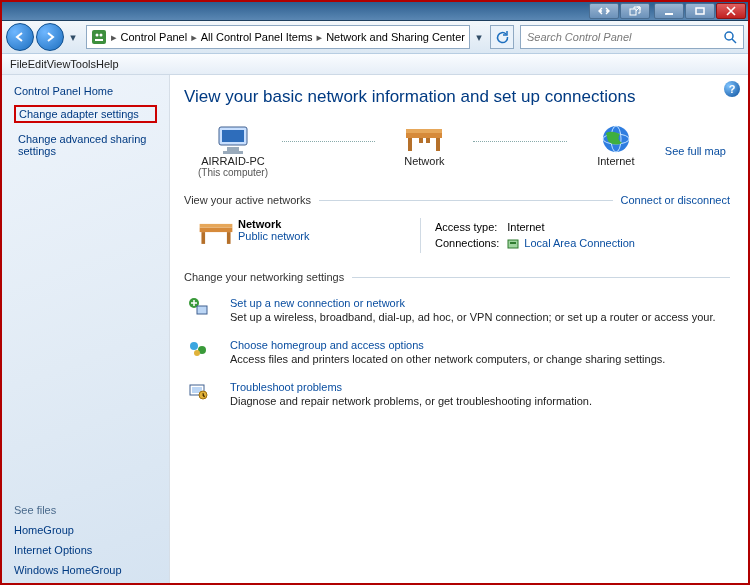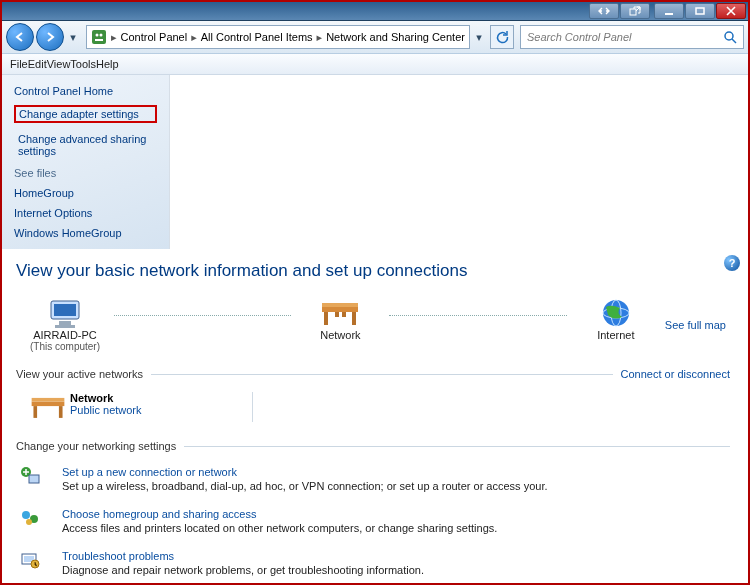--- a/index.html
+++ b/index.html
@@ -18,21 +18,21 @@
   .crumb{color:#000;}
   .crumb-sep{color:#555;}
   .addrbar .dropdown{width:14px;text-align:center;color:#314d67;}
   .refresh{width:22px;height:22px;border:1px solid #8fa9c3;background:#eaf2fa;display:flex;align-items:center;justify-content:center;color:#1d6fbf;margin-left:2px;}
   .search{flex:1;height:22px;border:1px solid #8fa9c3;background:#fff;display:flex;align-items:center;padding:0 6px;color:#7a7a7a;margin-left:4px;font-style:italic;}
   .search .mag{margin-left:auto;color:#1d6fbf;font-style:normal;}
   
   .menubar{height:20px;background:linear-gradient(#fafcff,#e6eef7);display:flex;align-items:center;padding:0 8px;border-bottom:1px solid #cdd9e6;}
   .menubar span{color:#222;}
   
-  .bodywrap{display:flex;height:calc(100% - 18px - 32px - 20px);flex-direction:column;}
+  .bodywrap{display:flex;height:calc(100% - 18px - 32px - 20px);}
   .sidebar{width:168px;background:linear-gradient(160deg,#eef4fb,#e1ebf5 55%,#d5e3f1);border-right:1px solid #d6dee7;padding:10px 12px;display:flex;flex-direction:column;gap:8px;box-sizing:border-box;}
   .sidebar .home{color:#003a82;}
   .sidebar .task{color:#003a82;padding:2px 4px;}
   .sidebar .task.hl{border:2px solid #cc0000;padding:1px 3px;}
   .sidebar .seealso{margin-top:auto;color:#4a6a8c;}
   .content{flex:1;padding:8px 18px 8px 14px;overflow:auto;position:relative;}
   .helpicon{position:absolute;top:6px;right:8px;width:16px;height:16px;border-radius:50%;background:radial-gradient(circle at 30% 30%,#7fc4ff,#0a4e9b);color:#fff;display:flex;align-items:center;justify-content:center;font-weight:bold;}
   h1{font-size:17px;color:#003a82;font-weight:normal;margin:4px 0 16px;}
   
   .maprow{display:flex;align-items:center;gap:4px;padding:0 4px 10px;}
@@ -220,20 +220,38 @@
             <rect x="4" y="6" width="36" height="4" fill="#e6a75a"></rect>
             <rect x="6" y="15" width="4" height="13" fill="#b5702a"></rect>
             <rect x="34" y="15" width="4" height="13" fill="#b5702a"></rect>
           </svg>
       </div>
       <div class="nettext">
         <div class="name">Network</div>
         <div class="type">Public network</div>
       </div>
       <div class="divider"></div>
+      <table>
+        <tbody>
+            <tr>
+          <td>Access type:</td>
+          <td>Internet</td>
+        </tr>
+        <tr>
+          <td>Connections:</td>
+          <td>
+            <span class="gicon"><svg width="12" height="12" viewBox="0 0 12 12">
+                    <rect x="1" y="2" width="10" height="8" fill="#9fd49f" stroke="#2f7a2f"></rect>
+                    <rect x="3" y="4" width="6" height="2" fill="#2f7a2f"></rect>
+                  </svg></span>
+            <span class="link">Local Area Connection</span>
+          </td>
+        </tr>
+      </tbody>
+        </table>
     </div>
 
     <div class="sect">
       <span>Change your networking settings</span>
       <div class="rule"></div>
     </div>
 
     <div class="task-item">
       <svg class="ticon" viewBox="0 0 20 20">
           <circle cx="6" cy="6" r="5" fill="#3a9a3a"></circle>
@@ -247,21 +265,21 @@
     </div>
 
 
     <div class="task-item">
       <svg class="ticon" viewBox="0 0 20 20">
           <circle cx="6" cy="7" r="4" fill="#3ba6e0"></circle>
           <circle cx="14" cy="11" r="4" fill="#3a9a3a"></circle>
           <circle cx="9" cy="14" r="3" fill="#e0b23a"></circle>
         </svg>
       <div>
-        <div class="ttl">Choose homegroup and sharing access</div>
+        <div class="ttl">Choose homegroup and access options</div>
         <div class="desc">Access files and printers located on other network computers, or change sharing settings.</div>
       </div>
     </div>
 
     <div class="task-item">
       <svg class="ticon" viewBox="0 0 20 20">
           <rect x="2" y="4" width="14" height="10" fill="#fff" stroke="#406090"></rect>
           <rect x="4" y="6" width="10" height="6" fill="#bcd6f5"></rect>
           <circle cx="15" cy="14" r="4" fill="#e0b23a" stroke="#a07010"></circle>
           <path d="M15 12v3l2 1" stroke="#6a4500" stroke-width="1"></path>

